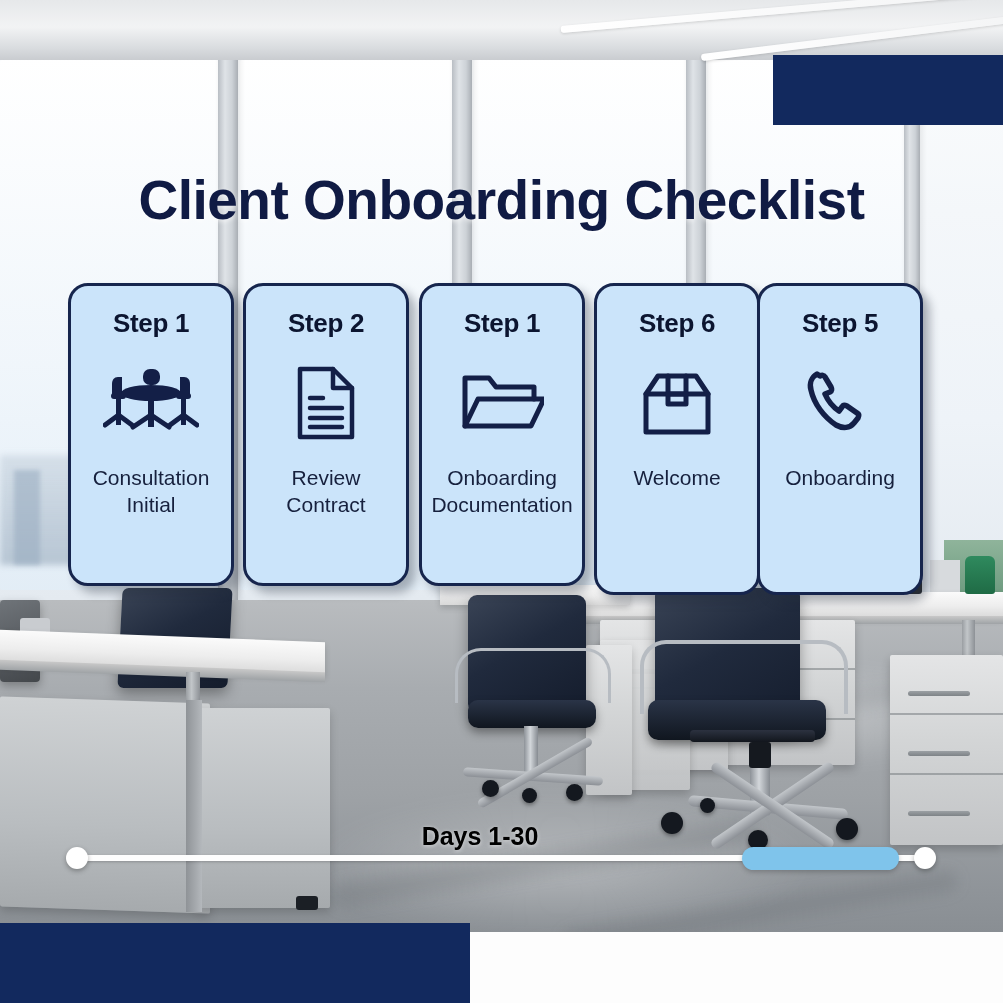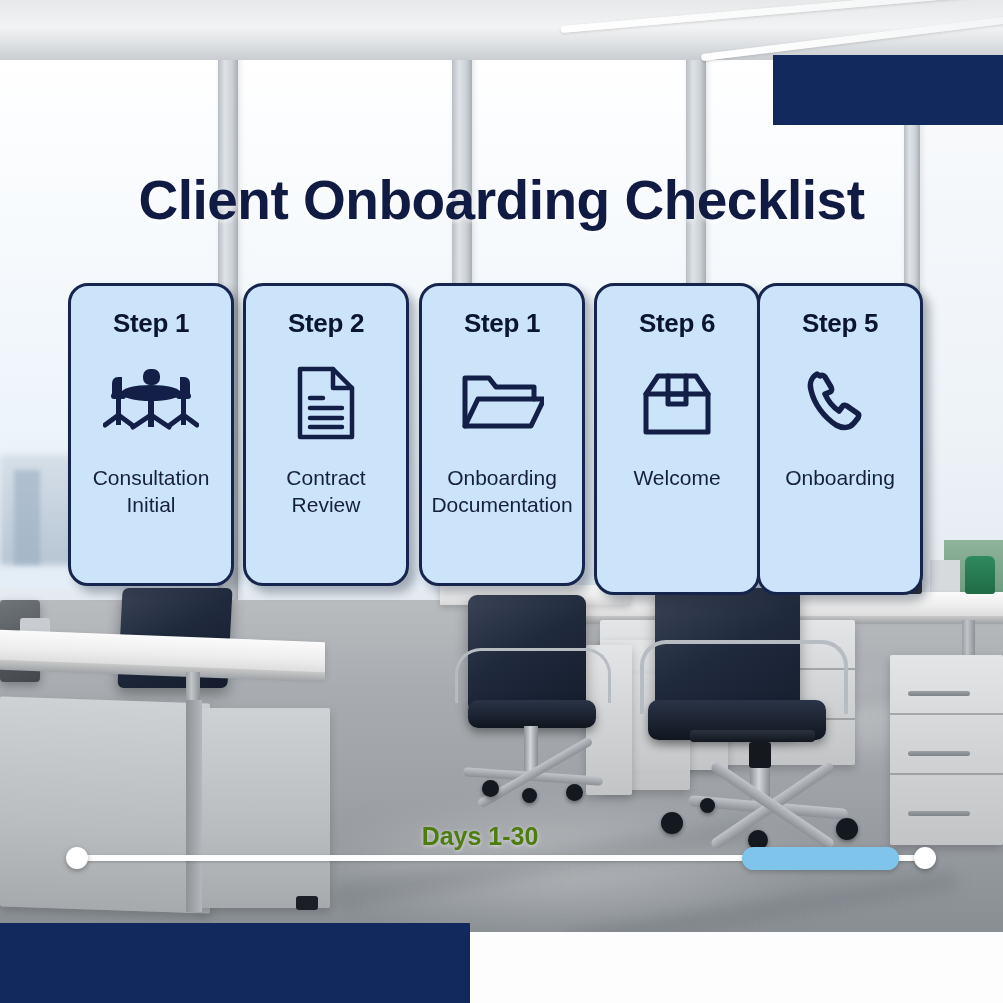--- a/index.html
+++ b/index.html
@@ -184,21 +184,21 @@
     color:#16203d;
     font-family:"Liberation Sans", sans-serif;
     padding:0 4px;box-sizing:border-box;
   }
 
   
   .timeline{position:absolute;left:0;top:0;width:1003px;height:1003px;}
   .tl-label{
     position:absolute;left:0;top:822px;width:962px;
     text-align:center;
-    font-size:25px;font-weight:bold;color:#4d7c0f;
+    font-size:25px;font-weight:bold;color:#000000;
     font-family:"Liberation Sans", sans-serif;
     text-shadow:0 1px 4px rgba(255,255,255,.6);
   }
   .tl-label span{position:relative;left:-1px;}
   .tl-track{
     position:absolute;left:76px;top:855px;width:850px;height:6px;
     background:#fdfdfd;border-radius:3px;
     box-shadow:0 1px 3px rgba(0,0,0,.22);
   }
   .tl-progress{
@@ -370,22 +370,22 @@
     <div class="card card-2">
       <div class="step-label">Step 2</div>
       <div class="icon-wrap">
         <svg width="64" height="78" viewBox="0 0 64 78" fill="none" stroke="#131f47" stroke-width="4.5" stroke-linecap="round" stroke-linejoin="round">
           <path d="M6 5h33l19 19v49H6z"></path>
           <path d="M39 5v19h19"></path>
           <path d="M16 34h13M16 44h32M16 54h32M16 63h32"></path>
         </svg>
       </div>
       <div class="step-text">
+        <div>Review</div>
         <div>Contract</div>
-        <div>Review</div>
       </div>
     </div>
 
     <div class="card card-3">
       <div class="step-label">Step 1</div>
       <div class="icon-wrap">
         <svg width="84" height="70" viewBox="0 0 84 70" fill="none" stroke="#131f47" stroke-width="5" stroke-linecap="round" stroke-linejoin="round">
           <path d="M5 58V10h24l7 9h38v12"></path>
           <path d="M5 58l13-27h66L71 58z"></path>
         </svg>

